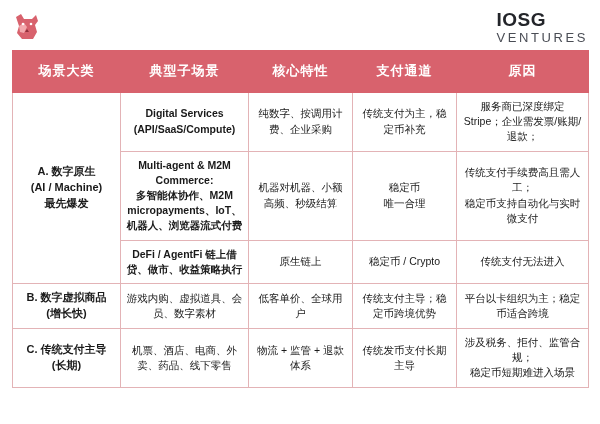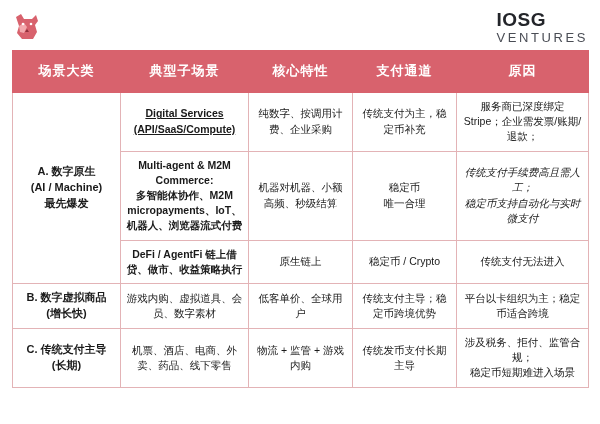--- a/index.html
+++ b/index.html
@@ -141,54 +141,54 @@
         <th>核心特性</th>
         <th>支付通道</th>
         <th>原因</th>
       </tr>
     </thead>
     <tbody>
       <tr>
         <td class="cat" rowspan="3" style="white-space: pre-line;">A. 数字原生
 (AI / Machine)
 最先爆发</td>
-        <td class="sub" style="white-space: pre-line; text-decoration: underline;">Digital Services
+        <td class="sub" style="white-space: pre-line;">Digital Services
 (API/SaaS/Compute)</td>
         <td class="plain">纯数字、按调用计费、企业采购</td>
         <td class="pay">传统支付为主，稳定币补充</td>
         <td class="plain">服务商已深度绑定 Stripe；企业需发票/账期/退款；</td>
       </tr>
       <tr>
         <td class="sub" style="white-space: pre-line; margin-top: 16px;">Multi-agent &amp; M2M Commerce:
 多智能体协作、M2M micropayments、IoT、机器人、浏览器流式付费</td>
         <td class="plain">机器对机器、小额高频、秒级结算</td>
         <td class="pay" style="white-space: pre-line;">稳定币
 唯一合理</td>
-        <td class="plain" style="white-space: pre-line; font-style: italic;">传统支付手续费高且需人工；
+        <td class="plain" style="white-space: pre-line;">传统支付手续费高且需人工；
 稳定币支持自动化与实时微支付</td>
       </tr>
       <tr>
         <td class="sub">DeFi / AgentFi 链上借贷、做市、收益策略执行</td>
         <td class="plain">原生链上</td>
         <td class="pay">稳定币 / Crypto</td>
         <td class="plain">传统支付无法进入</td>
       </tr>
       <tr>
         <td class="cat" style="white-space: pre-line;">B. 数字虚拟商品
 (增长快)</td>
         <td class="plain">游戏内购、虚拟道具、会员、数字素材</td>
         <td class="plain">低客单价、全球用户</td>
         <td class="pay">传统支付主导；稳定币跨境优势</td>
         <td class="plain">平台以卡组织为主；稳定币适合跨境</td>
       </tr>
       <tr>
         <td class="cat" style="white-space: pre-line;">C. 传统支付主导
 (长期)</td>
         <td class="plain">机票、酒店、电商、外卖、药品、线下零售</td>
-        <td class="plain">物流 + 监管 + 游戏内购</td>
+        <td class="plain">物流 + 监管 + 退款体系</td>
         <td class="pay">传统发币支付长期主导</td>
         <td class="plain" style="white-space: pre-line; margin-top: 37px;">涉及税务、拒付、监管合规；
 稳定币短期难进入场景</td>
       </tr>
     </tbody>
   </table>
 
 </div>
 
 </body></html>

